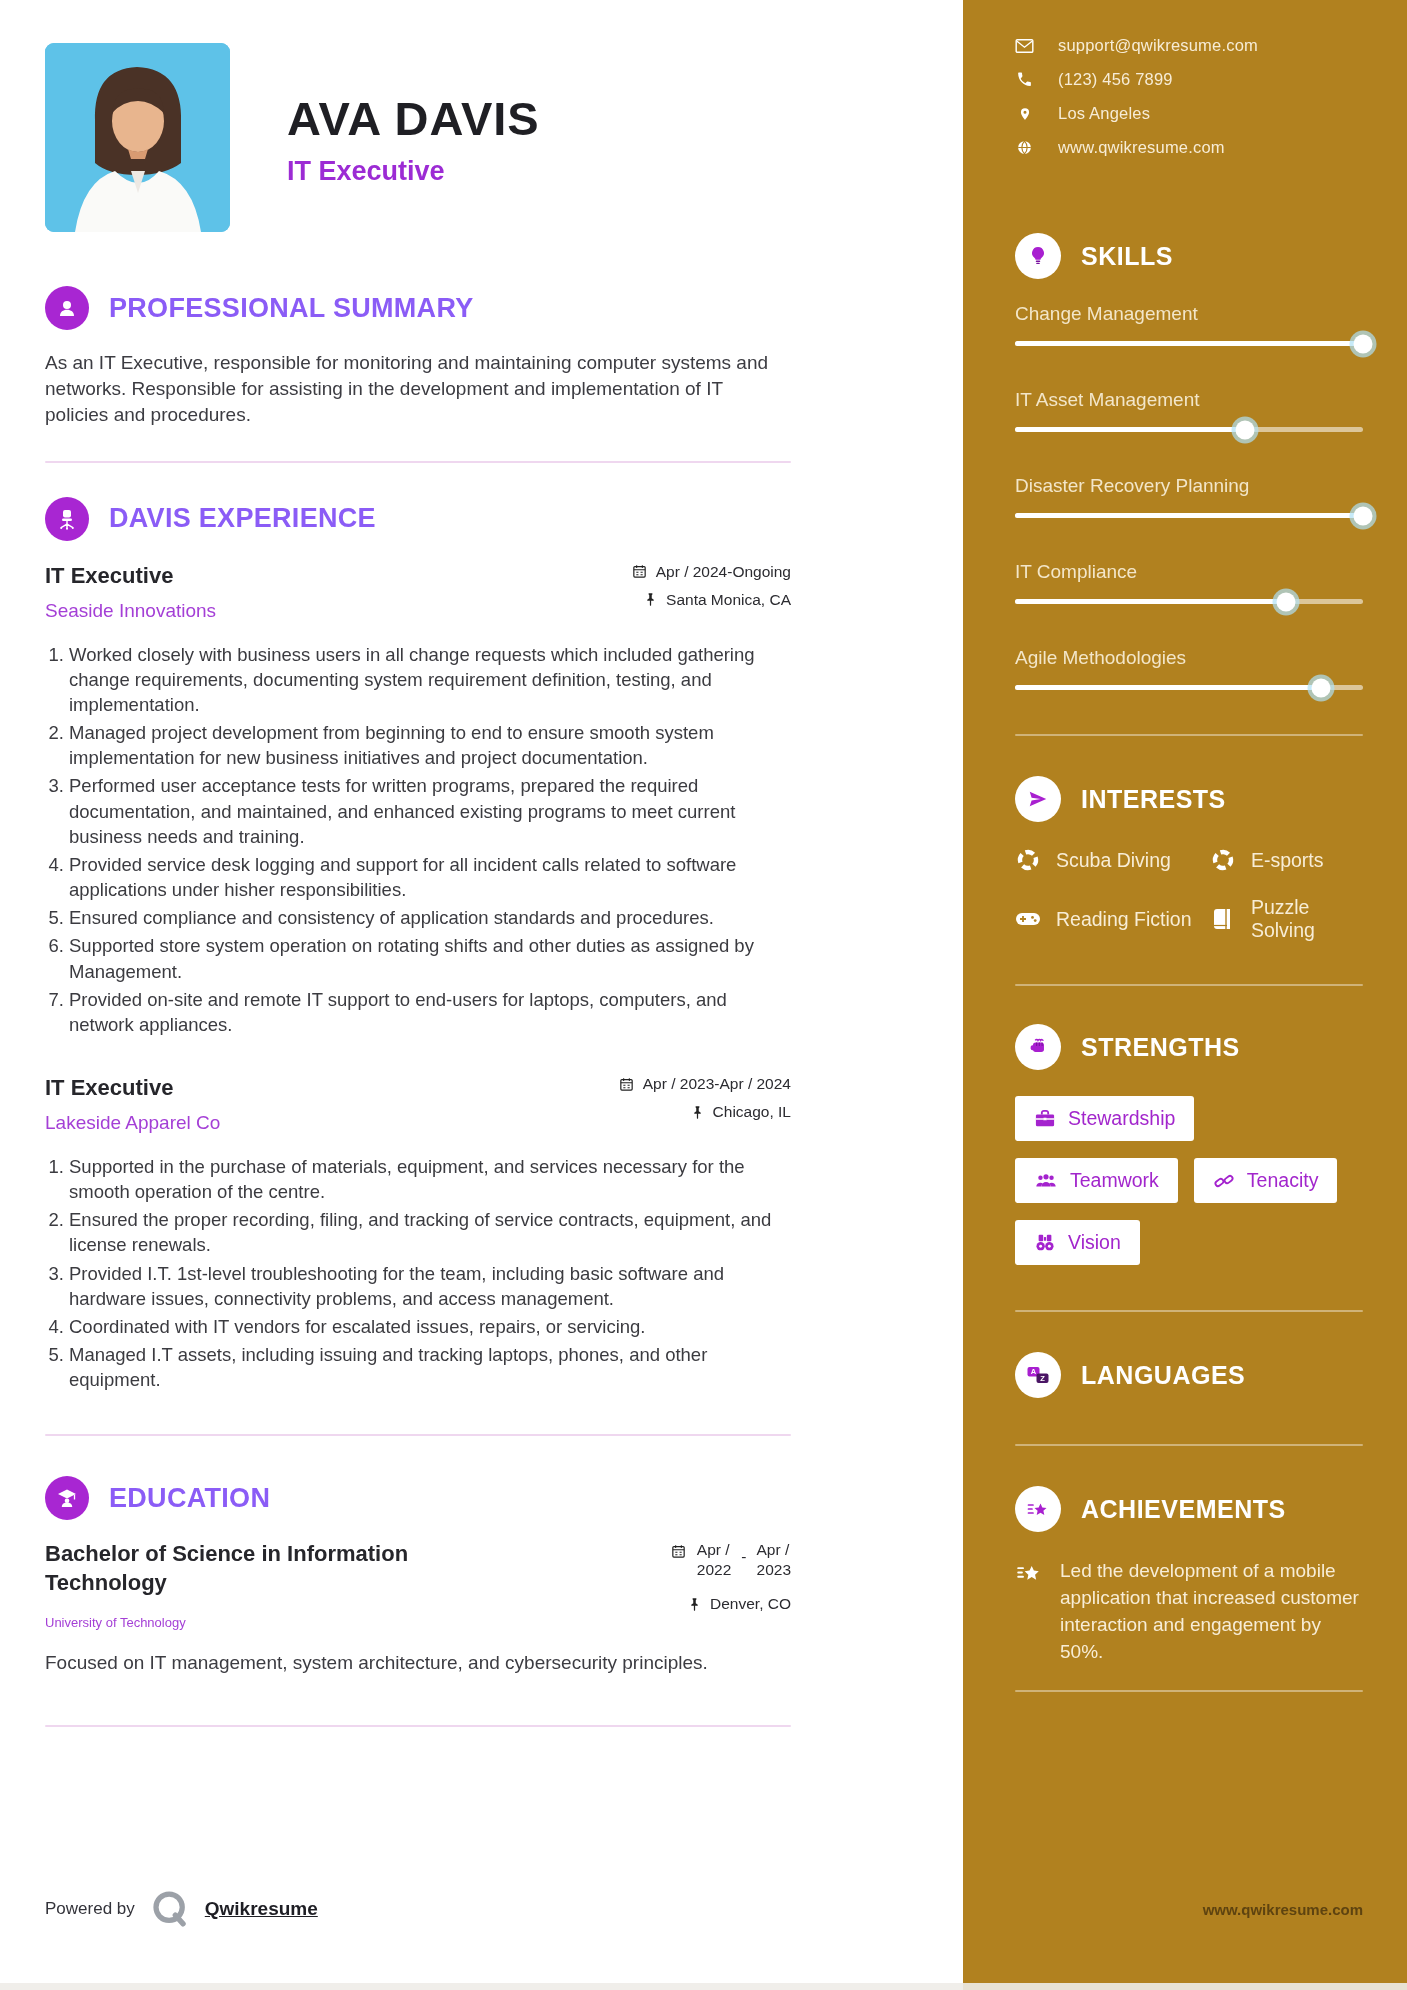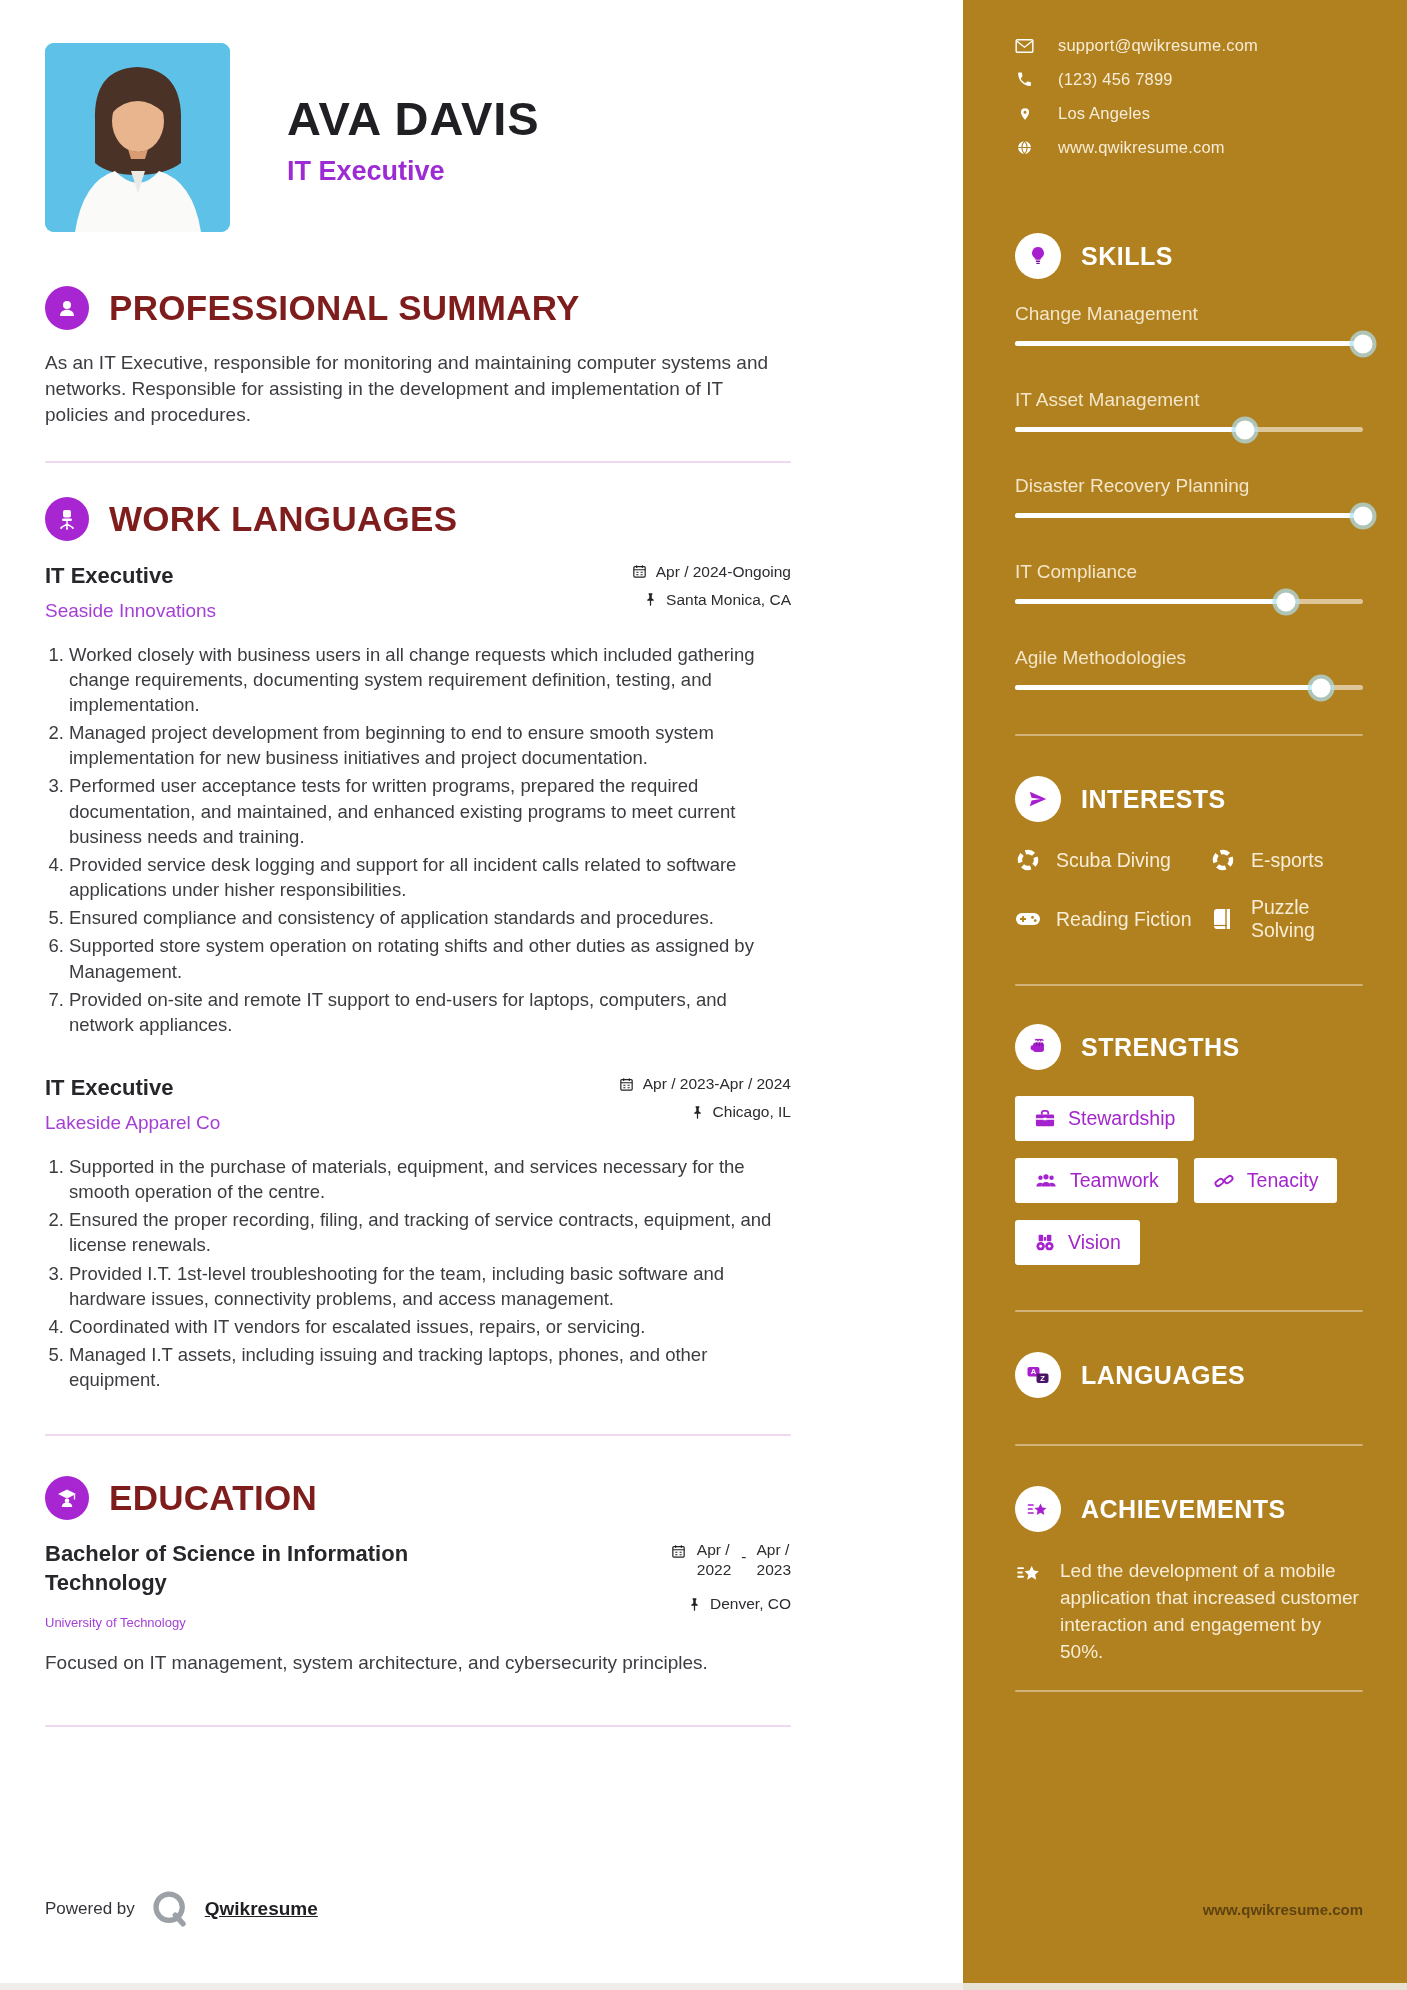--- a/index.html
+++ b/index.html
@@ -10,21 +10,21 @@
   .left { position:absolute; left:0; top:0; width:853px; height:100%; padding:0 62px 0 45px; }
   .hdr { display:flex; margin-top:43px; }
   .photo { width:185px; height:189px; border-radius:9px; overflow:hidden; background:#5EC2E8; flex:0 0 auto; position:relative; }
   .photo svg { position:absolute; left:0; top:0; }
   .hdr-text { margin-left:57px; padding-top:48px; }
   .name { font-size:47px; font-weight:800; letter-spacing:1px; color:#1F1F24; }
   .subtitle { font-size:27px; font-weight:600; color:#9C2BD4; margin-top:10px; }
 
   .l-head { display:flex; align-items:center; gap:20px; margin-top:0; }
   .l-badge { width:44px; height:44px; border-radius:50%; background:#A826D2; display:flex; align-items:center; justify-content:center; flex:0 0 auto; }
-  .l-head h2 { font-size:35px; font-weight:800; color:#7f1d1d; letter-spacing:.3px; }
+  .l-head h2 { font-size:27px; font-weight:800; color:#8b5cf6; letter-spacing:.3px; }
   .l-div { height:2px; background:#EFD7EF; border-radius:1px; }
 
   .summary-sec { margin-top:54px; }
   .summary-text { margin-top:20px; font-size:19px; line-height:1.38; color:#3C3C42; }
   .div-1 { margin-top:32px; }
 
   .work-sec { margin-top:34px; }
   .job { margin-top:22px; }
   .job-top { display:flex; justify-content:space-between; align-items:flex-start; }
   .job-title { font-size:22px; font-weight:700; color:#26262B; }
@@ -150,21 +150,21 @@
           <svg width="24" height="24" viewBox="0 0 24 24">
               <rect x="8" y="3" width="8" height="7.4" rx="2" fill="#fff"></rect>
               <rect x="7" y="11.4" width="10" height="2.6" rx="1.3" fill="#fff"></rect>
               <rect x="11.3" y="14" width="1.4" height="3.2" fill="#fff"></rect>
               <path d="M12 17.2 L6.5 20.4 M12 17.2 L17.5 20.4 M12 17.2 V21.2" stroke="#fff" stroke-width="1.5" fill="none" stroke-linecap="round"></path>
               <circle cx="6.2" cy="21" r="1" fill="#fff"></circle>
               <circle cx="17.8" cy="21" r="1" fill="#fff"></circle>
               <circle cx="12" cy="21.8" r="1" fill="#fff"></circle>
             </svg>
         </span>
-        <h2>WORK LANGUAGES</h2>
+        <h2>DAVIS EXPERIENCE</h2>
       </div>
 
       <div class="job">
         <div class="job-top">
           <div>
             <div class="job-title">IT Executive</div>
             <div class="job-company">Seaside Innovations</div>
           </div>
           <div class="job-meta">
             <div class="meta-row">

